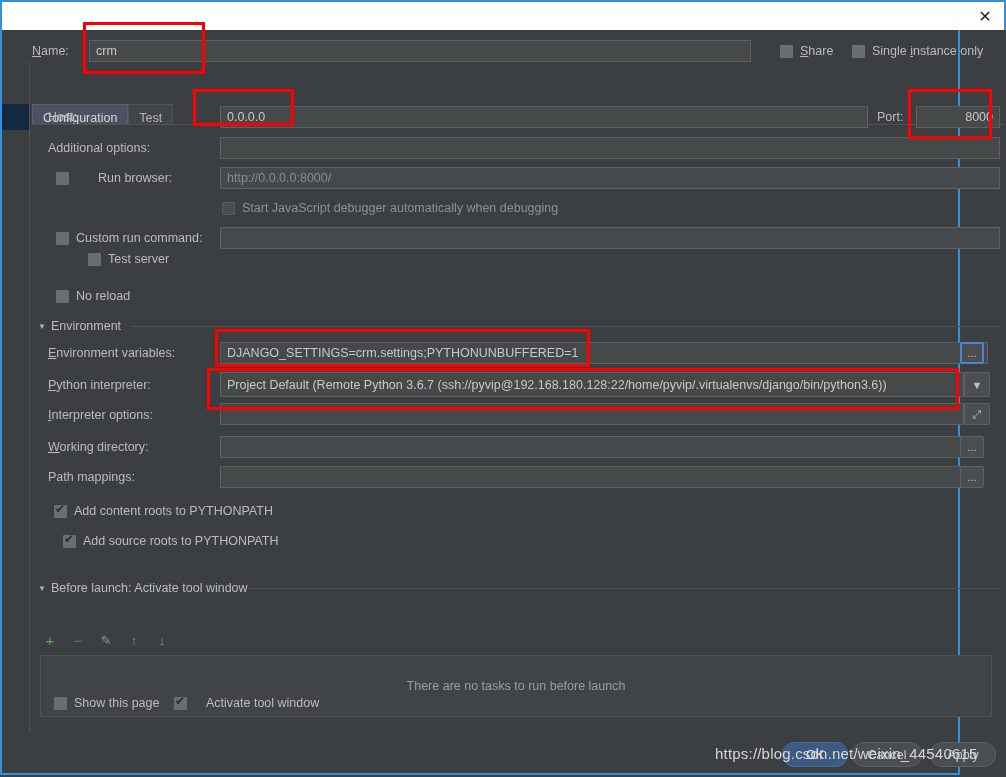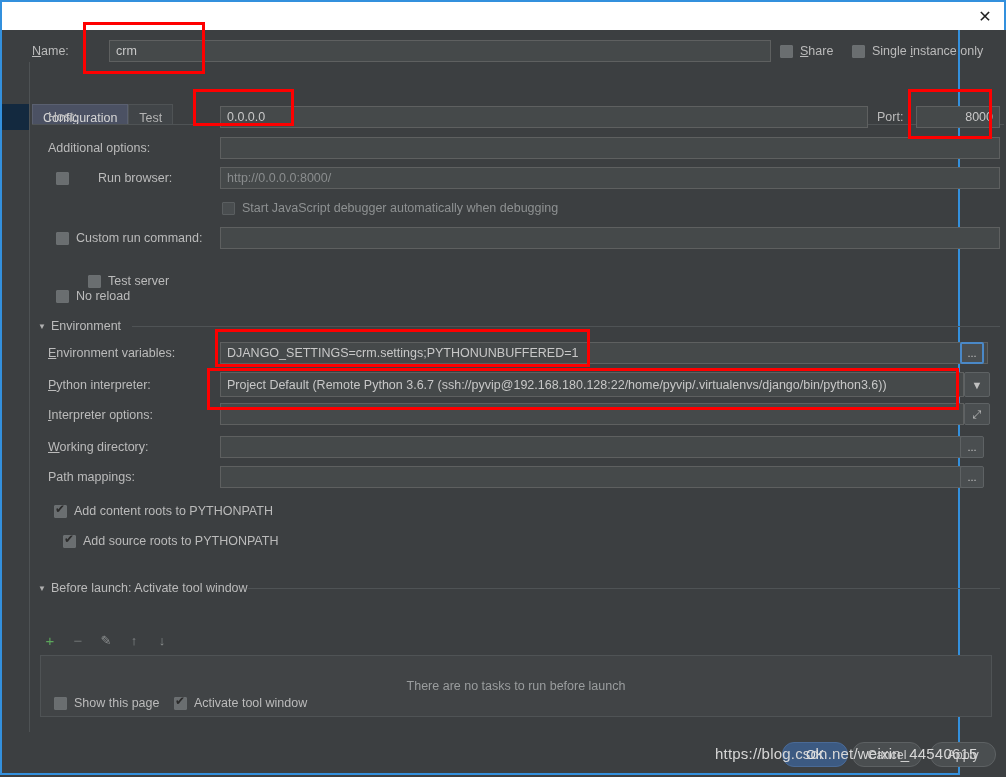--- a/index.html
+++ b/index.html
@@ -151,21 +151,21 @@
 
     <div class="sidebar">
       <div class="sidebar-sel"></div>
     </div>
 
     <div class="content">
 
       <div class="row" style="left:0; top:10px;">
         <span class="lbl"><u>N</u>ame:</span>
       </div>
-      <div class="field" style="position:absolute; left:57px; top:10px; width:662px;margin-left:20px;">
+      <div class="field" style="position:absolute; left:57px; top:10px; width:662px;">
         <span>crm</span>
       </div>
 
       <div class="row" style="left:748px; top:10px;">
         <span class="cb off"></span>
         <span class="cbtext"><u>S</u>hare</span>
       </div>
       <div class="row" style="left:820px; top:10px;">
         <span class="cb off"></span>
         <span class="cbtext">Single <u>i</u>nstance only</span>
@@ -215,21 +215,21 @@
       </div>
 
       <div class="row" style="left:24px; top:197px;">
         <span class="cb off"></span>
         <span class="cbtext">Custom run command:</span>
       </div>
       <div class="field empty" style="position:absolute; left:188px; top:197px; width:780px;">
         <span></span>
       </div>
 
-      <div class="row" style="left:24px; top:240px;padding-left:32px;">
+      <div class="row" style="left:24px; top:218px;padding-left:32px;">
         <span class="cb off"></span>
         <span class="cbtext">Test server</span>
       </div>
       <div class="row" style="left:24px; top:255px;">
         <span class="cb off"></span>
         <span class="cbtext">No reload</span>
       </div>
 
       <div class="group-title" style="left:6px; top:289px;">
         <span class="tri">▼</span>
@@ -307,21 +307,21 @@
       </div>
 
       <div class="bl-list">
         <span>There are no tasks to run before launch</span>
       </div>
 
       <div class="row" style="left:22px; top:662px;">
         <span class="cb off"></span>
         <span class="cbtext">Show this page</span>
       </div>
-      <div class="row" style="left:142px; top:662px;">
+      <div class="row" style="left:142px; top:662px;gap:12px;">
         <span class="cb on"></span>
         <span class="cbtext">Activate tool window</span>
       </div>
 
       <div class="dlg-btn primary" style="left:750px; top:712px; width:62px;">
         <span>OK</span>
       </div>
       <div class="dlg-btn" style="left:820px; top:712px; width:70px;">
         <span>Cancel</span>
       </div>

